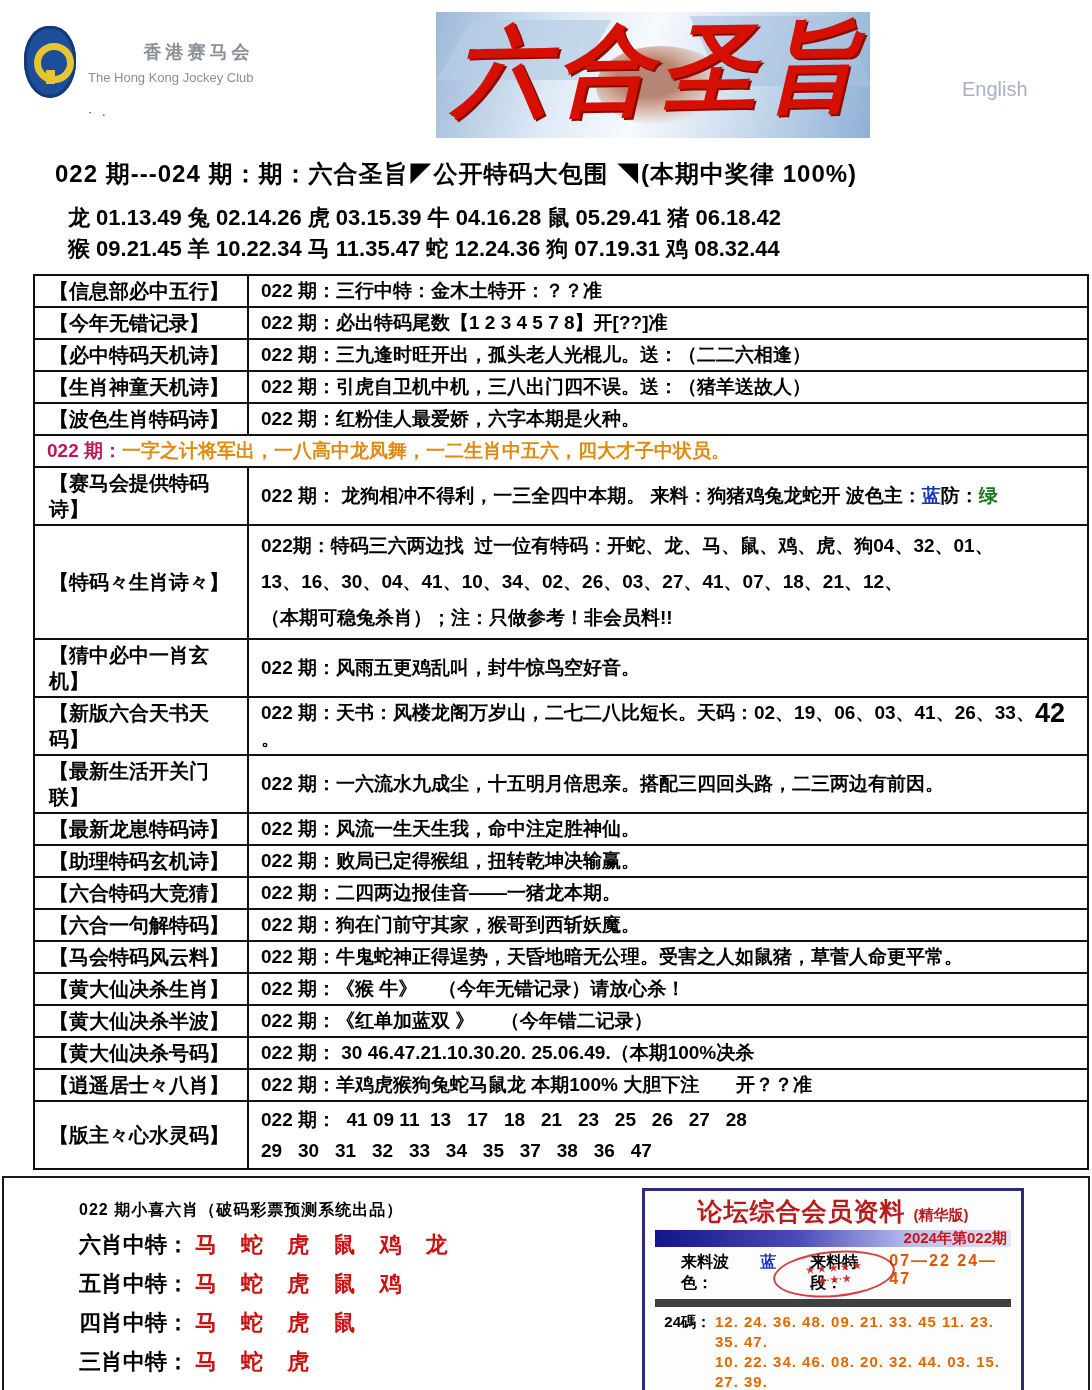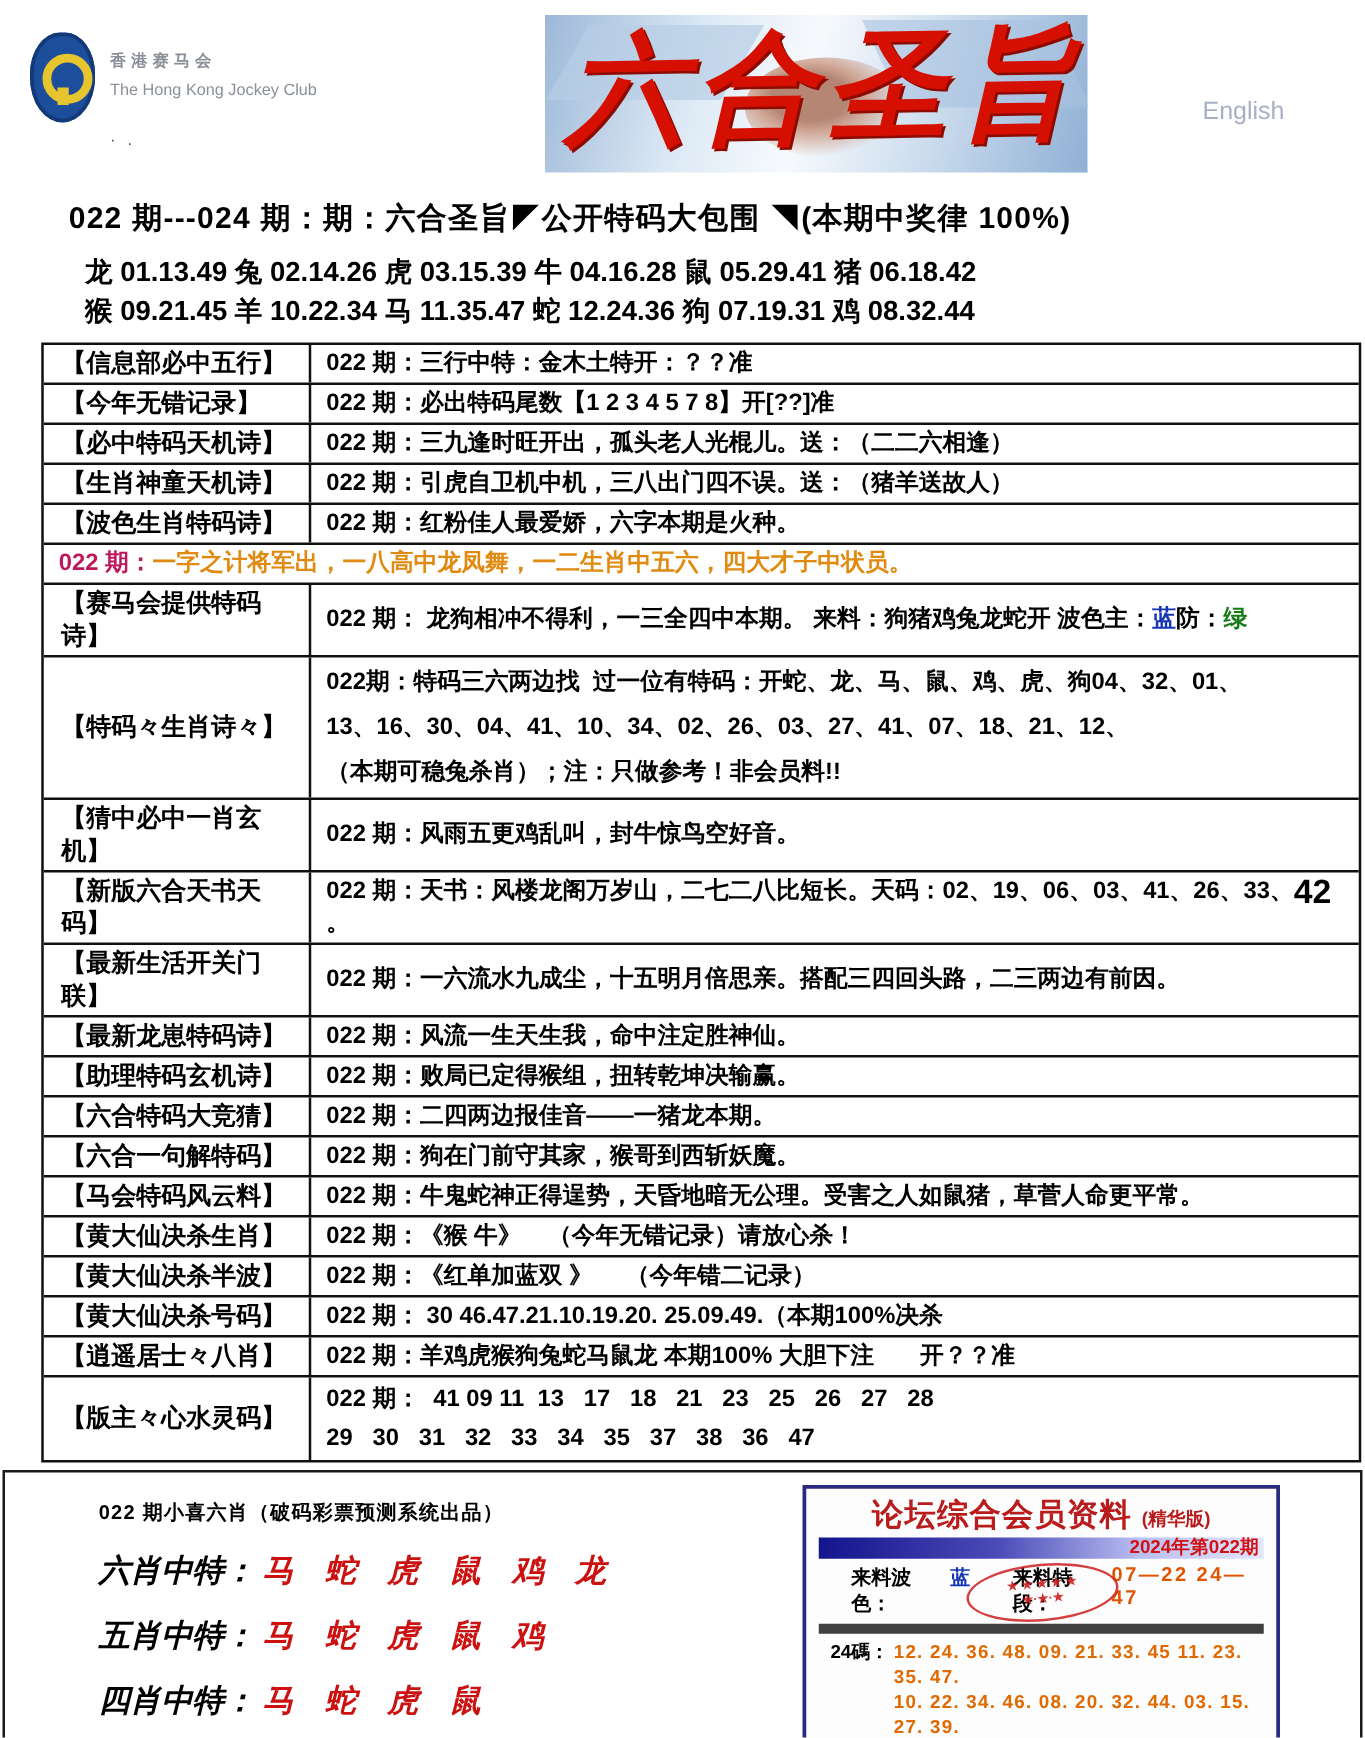--- a/index.html
+++ b/index.html
@@ -11,21 +11,21 @@
   .c-g{color:#167a16;}
   .big{font-size:27px;}
 
   
   .header{position:relative;height:148px;}
   .logo{position:absolute;left:24px;top:26px;display:flex;align-items:flex-start;}
   .logo-mark{width:52px;height:72px;background:#1c4e9c;border-radius:46% 46% 50% 50%;position:relative;box-shadow:inset 0 0 0 3px #123a78;}
   .logo-ring{position:absolute;left:10px;top:17px;width:26px;height:26px;border:7px solid #e6c52e;border-radius:50%;}
   .logo-tab{position:absolute;left:22px;top:44px;width:9px;height:14px;background:#e6c52e;}
   .logo-text{margin-left:12px;padding-top:14px;color:#8a8f98;}
-  .logo-cn{font-size:13px;letter-spacing:4px;font-weight:bold;}
+  .logo-cn{font-size:18px;letter-spacing:4px;font-weight:bold;text-align:right;}
   .logo-en{font-size:13px;margin-top:6px;}
   .logo-dots{position:absolute;left:88px;top:104px;color:#444;font-size:13px;letter-spacing:3px;}
   .banner{position:absolute;left:436px;top:12px;width:434px;height:126px;overflow:hidden;
     background:linear-gradient(105deg,#9db8d8,#dce9f5 28%,#f7fafd 48%,#cadbed 72%,#8fb0d5);}
   .banner:before{content:"";position:absolute;left:18px;top:8px;width:140px;height:60px;background:#b7cde6;transform:skewX(-30deg);opacity:.7;}
   .banner:after{content:"";position:absolute;right:14px;top:4px;width:150px;height:70px;background:#a9c2e0;transform:skewX(25deg);opacity:.6;}
   .banner-horses{position:absolute;left:160px;top:34px;width:130px;height:80px;background:radial-gradient(ellipse at 40% 40%,#a66a52 0 28%,#c7937d 40%,transparent 70%);border-radius:50%;opacity:.8;}
   .banner-title{position:absolute;left:452px;top:18px;width:560px;font-family:"DejaVu Serif",serif;font-style:italic;font-weight:bold;font-size:96px;line-height:1.05;color:#d51000;letter-spacing:8px;transform:rotate(-1deg);text-shadow:2px 2px 0 #8c0a00;white-space:nowrap;}
   .english{position:absolute;left:962px;top:78px;color:#a9afc4;font-size:20px;}
 
@@ -40,21 +40,21 @@
   .tlabel{width:214px;flex:0 0 214px;border-right:2px solid #101010;padding:2px 4px 2px 14px;font-weight:bold;font-size:20px;line-height:26px;box-sizing:border-box;display:flex;align-items:center;}
   .tcontent{flex:1;padding:2px 6px 2px 12px;font-weight:bold;font-size:19px;line-height:26px;white-space:pre-wrap;display:flex;align-items:center;flex-wrap:wrap;align-content:center;}
   .tcontent span{white-space:pre-wrap;}
   .trow.tall .tcontent{line-height:36px;}
   .trow.tall2 .tcontent{line-height:31px;}
 
   
   .bottom-box{position:relative;margin-top:6px;margin-left:2px;width:1088px;height:362px;border:2px solid #1a1a1a;box-sizing:border-box;}
   .sx{position:absolute;left:75px;top:22px;}
   .sx-title{font-size:16px;font-weight:bold;letter-spacing:1px;}
-  .sx-row{margin-top:19px;font-size:25px;font-weight:bold;font-style:italic;}
+  .sx-row{margin-top:9px;font-size:22px;font-weight:bold;}
   .sx-row .val{color:#cc1111;letter-spacing:9px;margin-left:6px;}
 
   
   .panel{position:absolute;left:638px;top:10px;width:382px;height:334px;border:3px solid #2a2a7e;box-sizing:border-box;padding:4px 10px 4px 10px;background:#fdfdfe;}
   .panel-title{text-align:center;font-weight:bold;color:#b91c1c;font-size:25px;letter-spacing:1px;}
   .panel-title .suffix{font-size:15px;letter-spacing:0;}
   .panel-bar{margin-top:2px;height:17px;background:linear-gradient(to right,#14148c,#4a4ab8 40%,#b9bdf0 72%,#e4e6fb);text-align:right;font-size:15px;font-weight:bold;color:#d01212;line-height:15px;padding-right:4px;}
   .panel-wave{display:flex;font-size:16px;font-weight:bold;margin-top:5px;padding:0 0 5px 26px;border-bottom:8px solid #404040;}
   .panel-wave .seg{margin-left:34px;}
   .panel-wave .segv{color:#e05500;margin-left:4px;letter-spacing:2px;}
@@ -162,21 +162,21 @@
     <div class="trow">
       <div class="tlabel">【黄大仙决杀生肖】</div>
       <div class="tcontent"><span class="c-k">022 期：《猴 牛》    （今年无错记录）请放心杀！</span></div>
     </div>
     <div class="trow">
       <div class="tlabel">【黄大仙决杀半波】</div>
       <div class="tcontent"><span class="c-k">022 期：《红单加蓝双 》     （今年错二记录）</span></div>
     </div>
     <div class="trow">
       <div class="tlabel">【黄大仙决杀号码】</div>
-      <div class="tcontent"><span class="c-k">022 期： 30 46.47.21.10.19.20. 25.09.49.（本期100%决杀</span></div>
+      <div class="tcontent"><span class="c-k">022 期： 30 46.47.21.10.30.20. 25.06.49.（本期100%决杀</span></div>
     </div>
     <div class="trow">
       <div class="tlabel">【逍遥居士々八肖】</div>
       <div class="tcontent"><span class="c-k">022 期：羊鸡虎猴狗兔蛇马鼠龙 本期100% 大胆下注       开？？准</span></div>
     </div>
     <div class="trow tall2">
       <div class="tlabel">【版主々心水灵码】</div>
       <div class="tcontent"><span class="c-k">022 期：  41 09 11  13   17   18   21   23   25   26   27   28
 29   30   31   32   33   34   35   37   38   36   47</span></div>
     </div>

